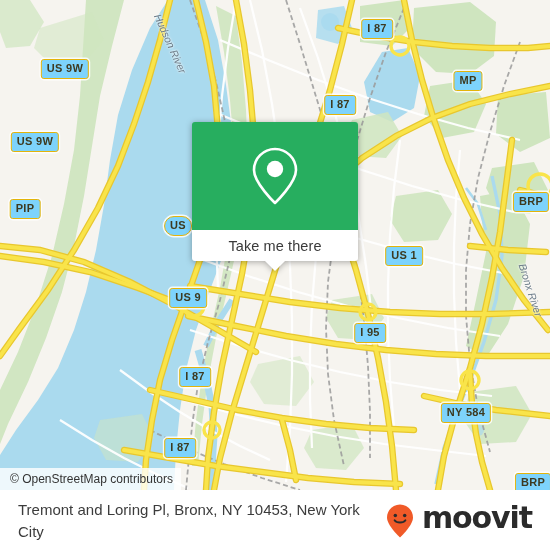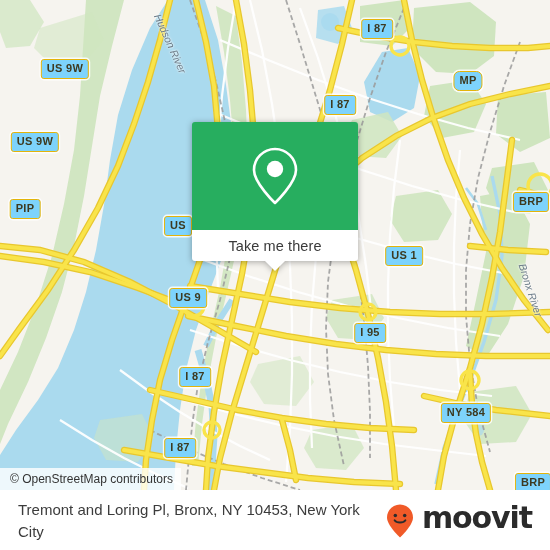--- a/index.html
+++ b/index.html
@@ -335,24 +335,24 @@
       </g>
     </svg>
 
     <div class="water-label" style="left:163px; top:12px; transform:rotate(66deg);">Hudson River</div>
     <div class="water-label" style="left:528px; top:262px; transform:rotate(72deg);">Bronx River</div>
 
     <div class="shield" style="left:65px;  top:69px;">US 9W</div>
     <div class="shield" style="left:35px;  top:142px;">US 9W</div>
     <div class="shield" style="left:377px; top:29px;">I 87</div>
     <div class="shield" style="left:340px; top:105px;">I 87</div>
-    <div class="shield" style="left:468px; top:81px;border-radius:6px;">MP</div>
+    <div class="shield" style="left:468px; top:81px;">MP</div>
     <div class="shield" style="left:25px;  top:209px;">PIP</div>
     <div class="shield" style="left:531px; top:202px;">BRP</div>
-    <div class="shield" style="left:178px; top:226px;">US</div>
+    <div class="shield" style="left:178px; top:226px;border-radius:10px;">US</div>
     <div class="shield" style="left:404px; top:256px;">US 1</div>
     <div class="shield" style="left:147px; top:298px;margin-left:41px;">US 9</div>
     <div class="shield" style="left:370px; top:333px;">I 95</div>
     <div class="shield" style="left:195px; top:377px;">I 87</div>
     <div class="shield" style="left:180px; top:448px;">I 87</div>
     <div class="shield" style="left:466px; top:413px;">NY 584</div>
     <div class="shield" style="left:533px; top:483px;">BRP</div>
 
     <div id="popup">
       <div id="popup-green">

